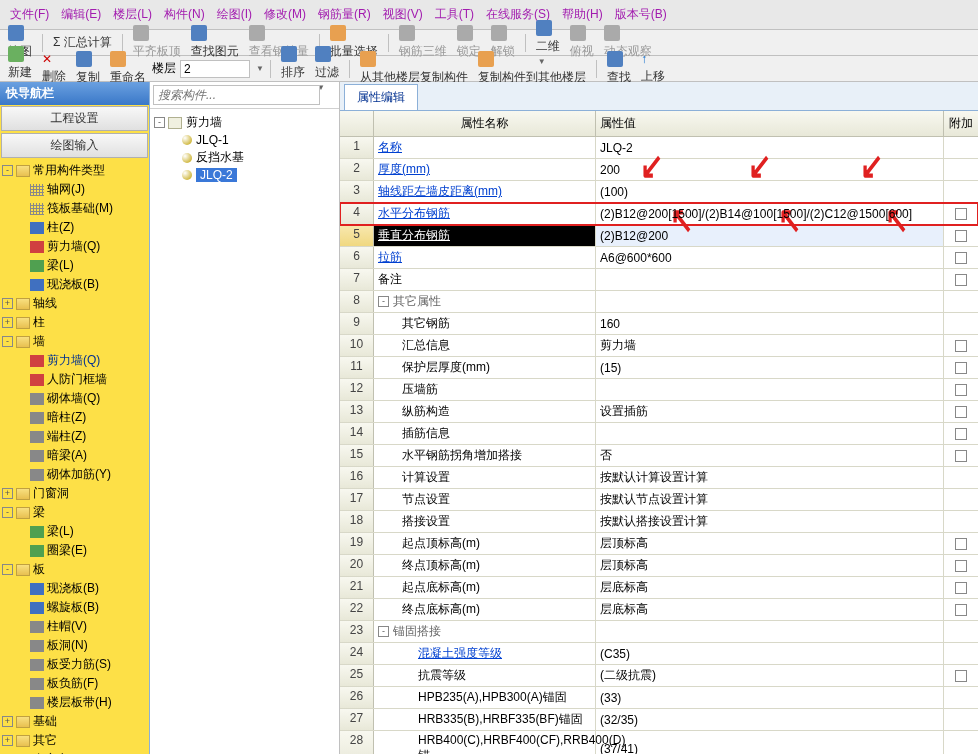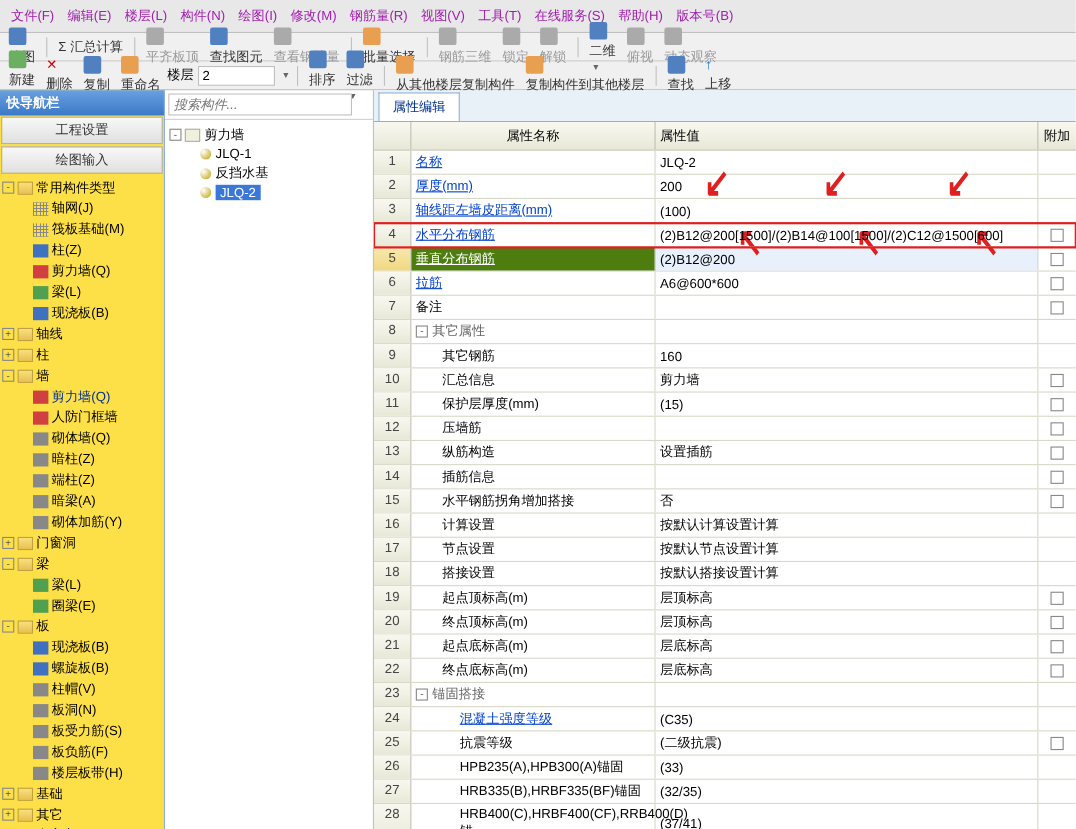--- a/index.html
+++ b/index.html
@@ -73,21 +73,21 @@
 .pr-extra { width: 34px; display: flex; align-items: center; justify-content: center; }
 .pr-check { width: 12px; height: 12px; border: 1px solid #888; background: #fff; }
 .link { color: #0040d0; text-decoration: underline; }
 .group-row .pr-name { color: #666; }
 .group-toggle { width: 11px; height: 11px; border: 1px solid #888; display: inline-flex; align-items: center; justify-content: center; font-size: 9px; line-height: 1; color: #555; margin-right: 4px; }
 .indent1 { padding-left: 28px !important; }
 .indent2 { padding-left: 44px !important; }
 
 
 .row-highlight { outline: 2px solid #e02020; outline-offset: -1px; position: relative; z-index: 1; }
-.row-selected .pr-name { background: #4d7c0f; color: #fff; }
+.row-selected .pr-name { background: #000000; color: #fff; }
 .row-selected .pr-name .link { color: #fff; }
 .row-selected .pr-val { background: #e8f0fc; }
 .row-selected .pr-num { background: linear-gradient(#f8e8b0, #f0d880); }
 
 
 .arrow { position: absolute; color: #e02020; font-size: 28px; font-weight: bold; pointer-events: none; transform: scaleY(1.3); }
 
 
 .floor-input { border: 1px solid #c0c0c0; width: 70px; padding: 1px 3px; margin: 0 2px; }
 

